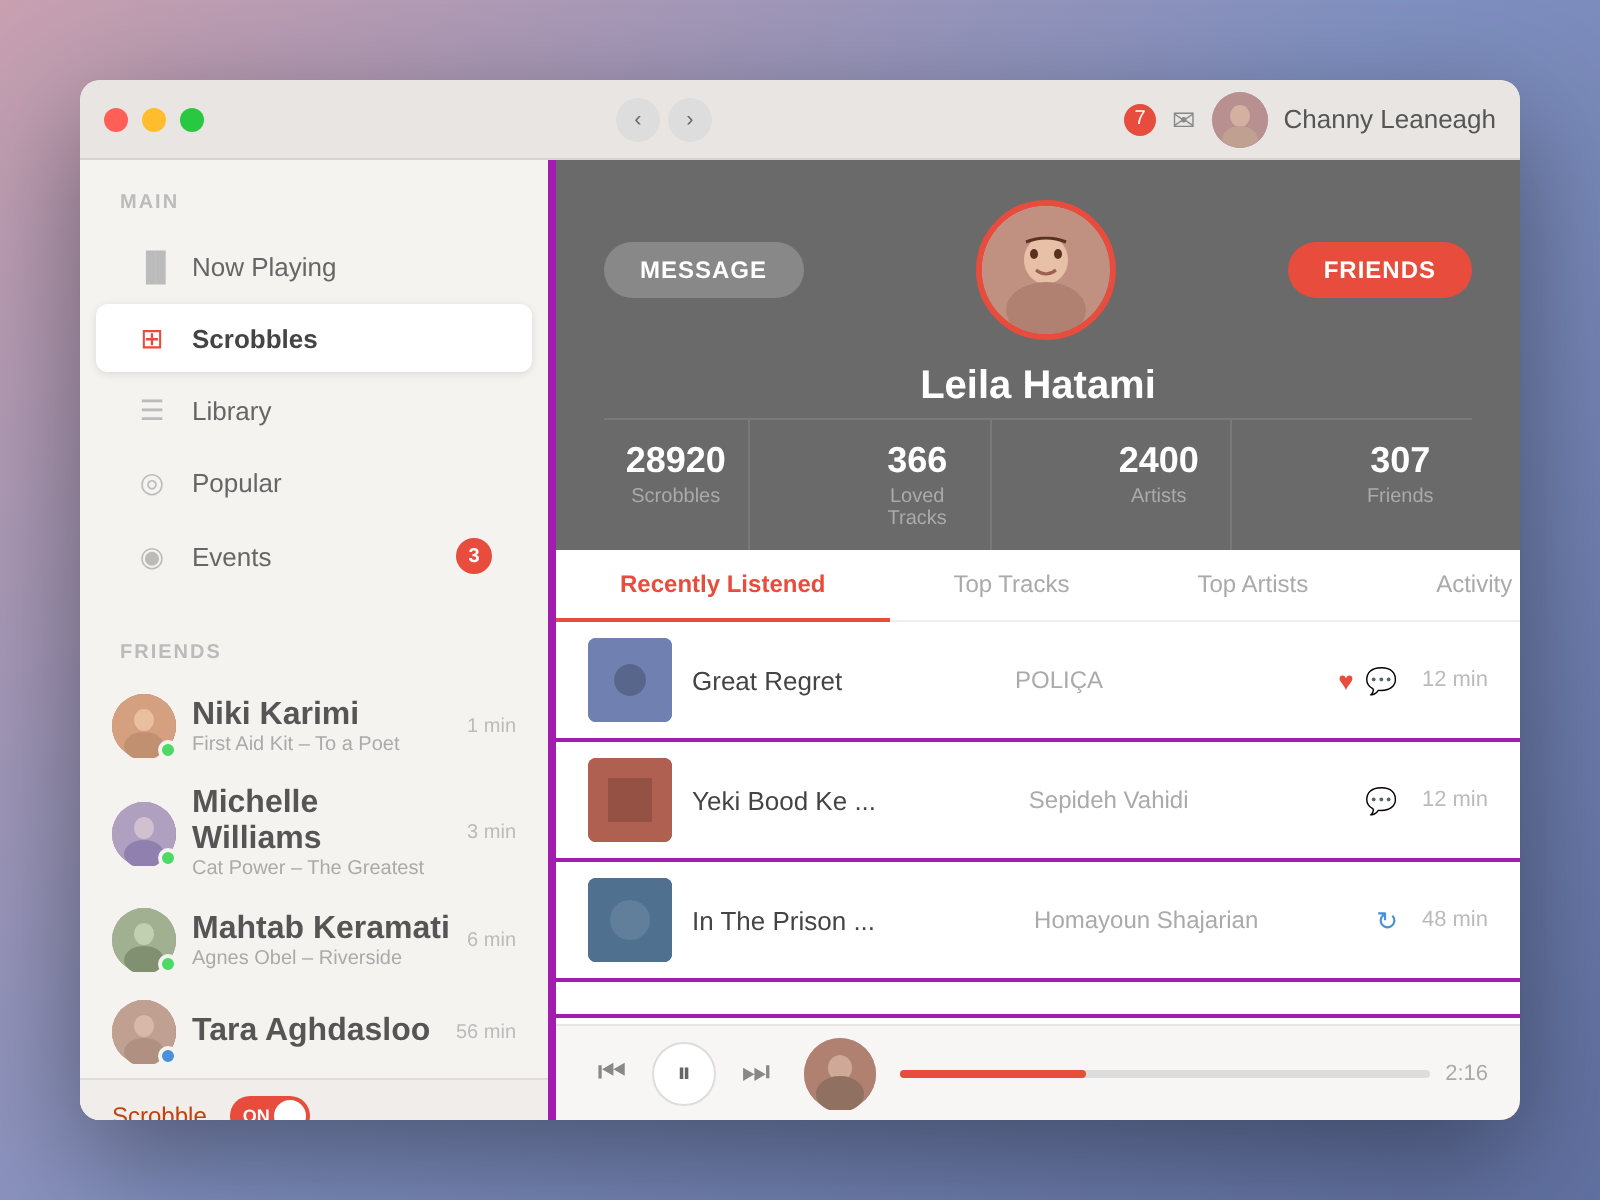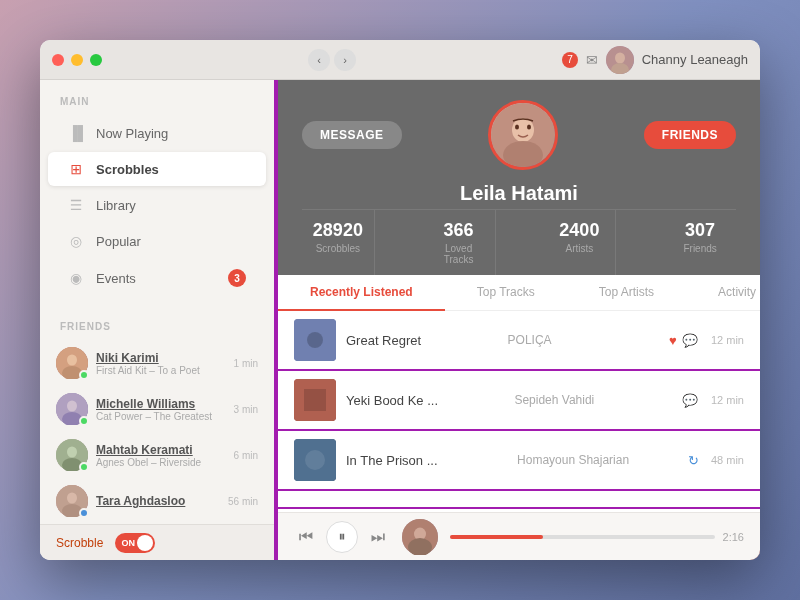--- a/index.html
+++ b/index.html
@@ -101,21 +101,21 @@
       background: linear-gradient(135deg, #c9a0b0, #9080a0);
     }
     .friend-status-dot {
       width: 10px; height: 10px; border-radius: 50%;
       position: absolute; bottom: -1px; right: -1px;
       border: 2px solid #f5f3f0;
     }
     .dot-green { background: #4cd964; }
     .dot-blue { background: #4a90d9; }
     .friend-info { flex: 1; min-width: 0; }
-    .friend-name { font-size: 12px; font-weight: 600; color: #555; text-decoration: underline; }
+    .friend-name { font-size: 16px; font-weight: 600; color: #555; }
     .friend-track { font-size: 10px; color: #aaa; white-space: nowrap; overflow: hidden; text-overflow: ellipsis; }
     .friend-time { font-size: 10px; color: #bbb; flex-shrink: 0; }
     
     .scrobble-bar {
       height: 36px; background: #f0edea;
       border-top: 1px solid #e0ddd9;
       display: flex; align-items: center; padding: 0 16px; gap: 12px;
     }
     .scrobble-label { font-size: 12px; color: #c2410c; font-weight: 500; }
     .toggle-switch {

